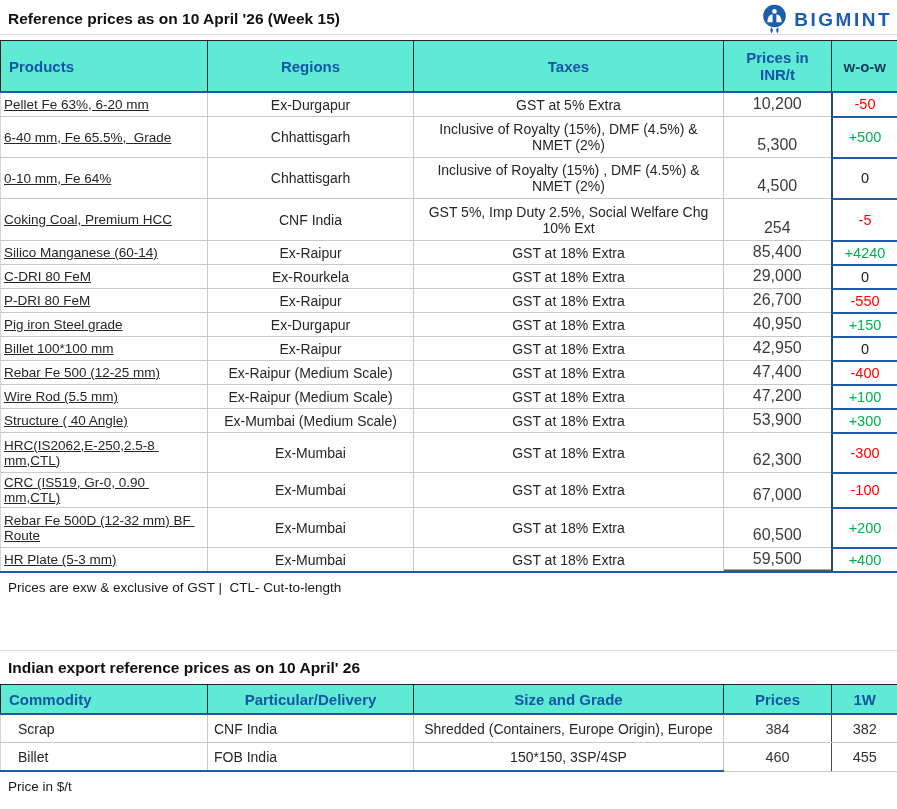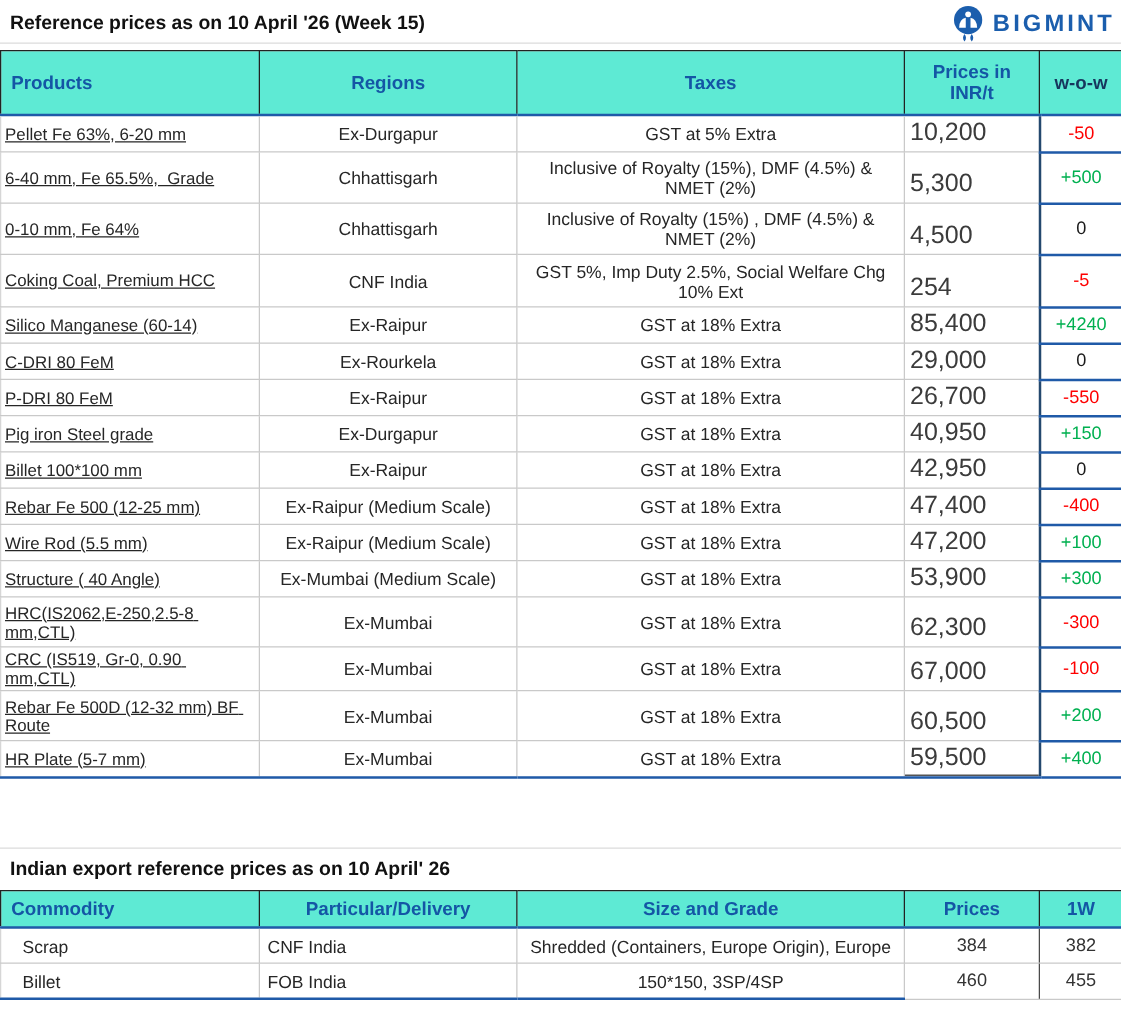--- a/index.html
+++ b/index.html
@@ -23,21 +23,21 @@
   th:first-child{text-align:left;padding-left:8px;border-left:1px solid #222;}
   th:last-child{border-right:none;}
   .t1 th{height:44px;}
   .t1 th.wow-h{color:#17365D;}
   .t2 th{height:22px;}
 
   td{font-size:14px;color:#262626;vertical-align:middle;padding:2px 4px;
      border-right:1px solid #C9C9C9;border-bottom:1px solid #C9C9C9;}
   td.c-prod{text-align:left;padding-left:3px;font-size:13.5px;border-left:1px solid #D6D6D6;white-space:pre-wrap;text-decoration:underline;}
   td.c-reg,td.c-tax{text-align:center;}
-  td.c-price{vertical-align:bottom;font-size:20px;color:#3b3b3b;padding-bottom:3px;border-right:none;}
+  td.c-price{text-align:center;vertical-align:bottom;font-size:16px;color:#3b3b3b;padding-bottom:3px;border-right:none;}
   td.c-wow{border-left:2px solid #24486E;border-right:none;border-bottom:2px solid #1F5AA8;
            text-align:center;font-size:14.5px;font-weight:normal;}
   .pos{color:#00B050;} .neg{color:#FE0000;} .zero{color:#1a1a1a;}
 
   #t1body tr{height:24px;}
   #t1body tr:nth-child(2),#t1body tr:nth-child(3){height:41px;}
   #t1body tr:nth-child(4){height:42px;}
   #t1body tr:nth-child(13),#t1body tr:nth-child(15){height:40px;}
   #t1body tr:last-child td{border-bottom:2.5px solid #1F5AA8;}
   #t1body tr:last-child td.c-price{border-left:1.5px solid #555;border-right:1.5px solid #555;
@@ -197,29 +197,30 @@
           <td class="c-wow neg">-100</td>
         </tr>
         <tr>
           <td class="c-prod">Rebar Fe 500D (12-32 mm) BF Route</td>
           <td class="c-reg">Ex-Mumbai</td>
           <td class="c-tax">GST at 18% Extra</td>
           <td class="c-price">60,500</td>
           <td class="c-wow pos">+200</td>
         </tr>
         <tr>
-          <td class="c-prod">HR Plate (5-7 mm)</td>
+          <td class="c-prod">HR Plate (5-3 mm)</td>
           <td class="c-reg">Ex-Mumbai</td>
           <td class="c-tax">GST at 18% Extra</td>
           <td class="c-price">59,500</td>
           <td class="c-wow pos">+400</td>
         </tr>
       </tbody>
   </table>
 
+  <div class="footnote">Prices are exw &amp; exclusive of GST |  CTL- Cut-to-length</div>
 
   <div class="export-head">
     <div class="export-title">Indian export reference prices as on 10 April' 26</div>
   </div>
 
   <table class="t2">
     <colgroup>
         <col class="c1">
         <col class="c2">
         <col class="c3">

